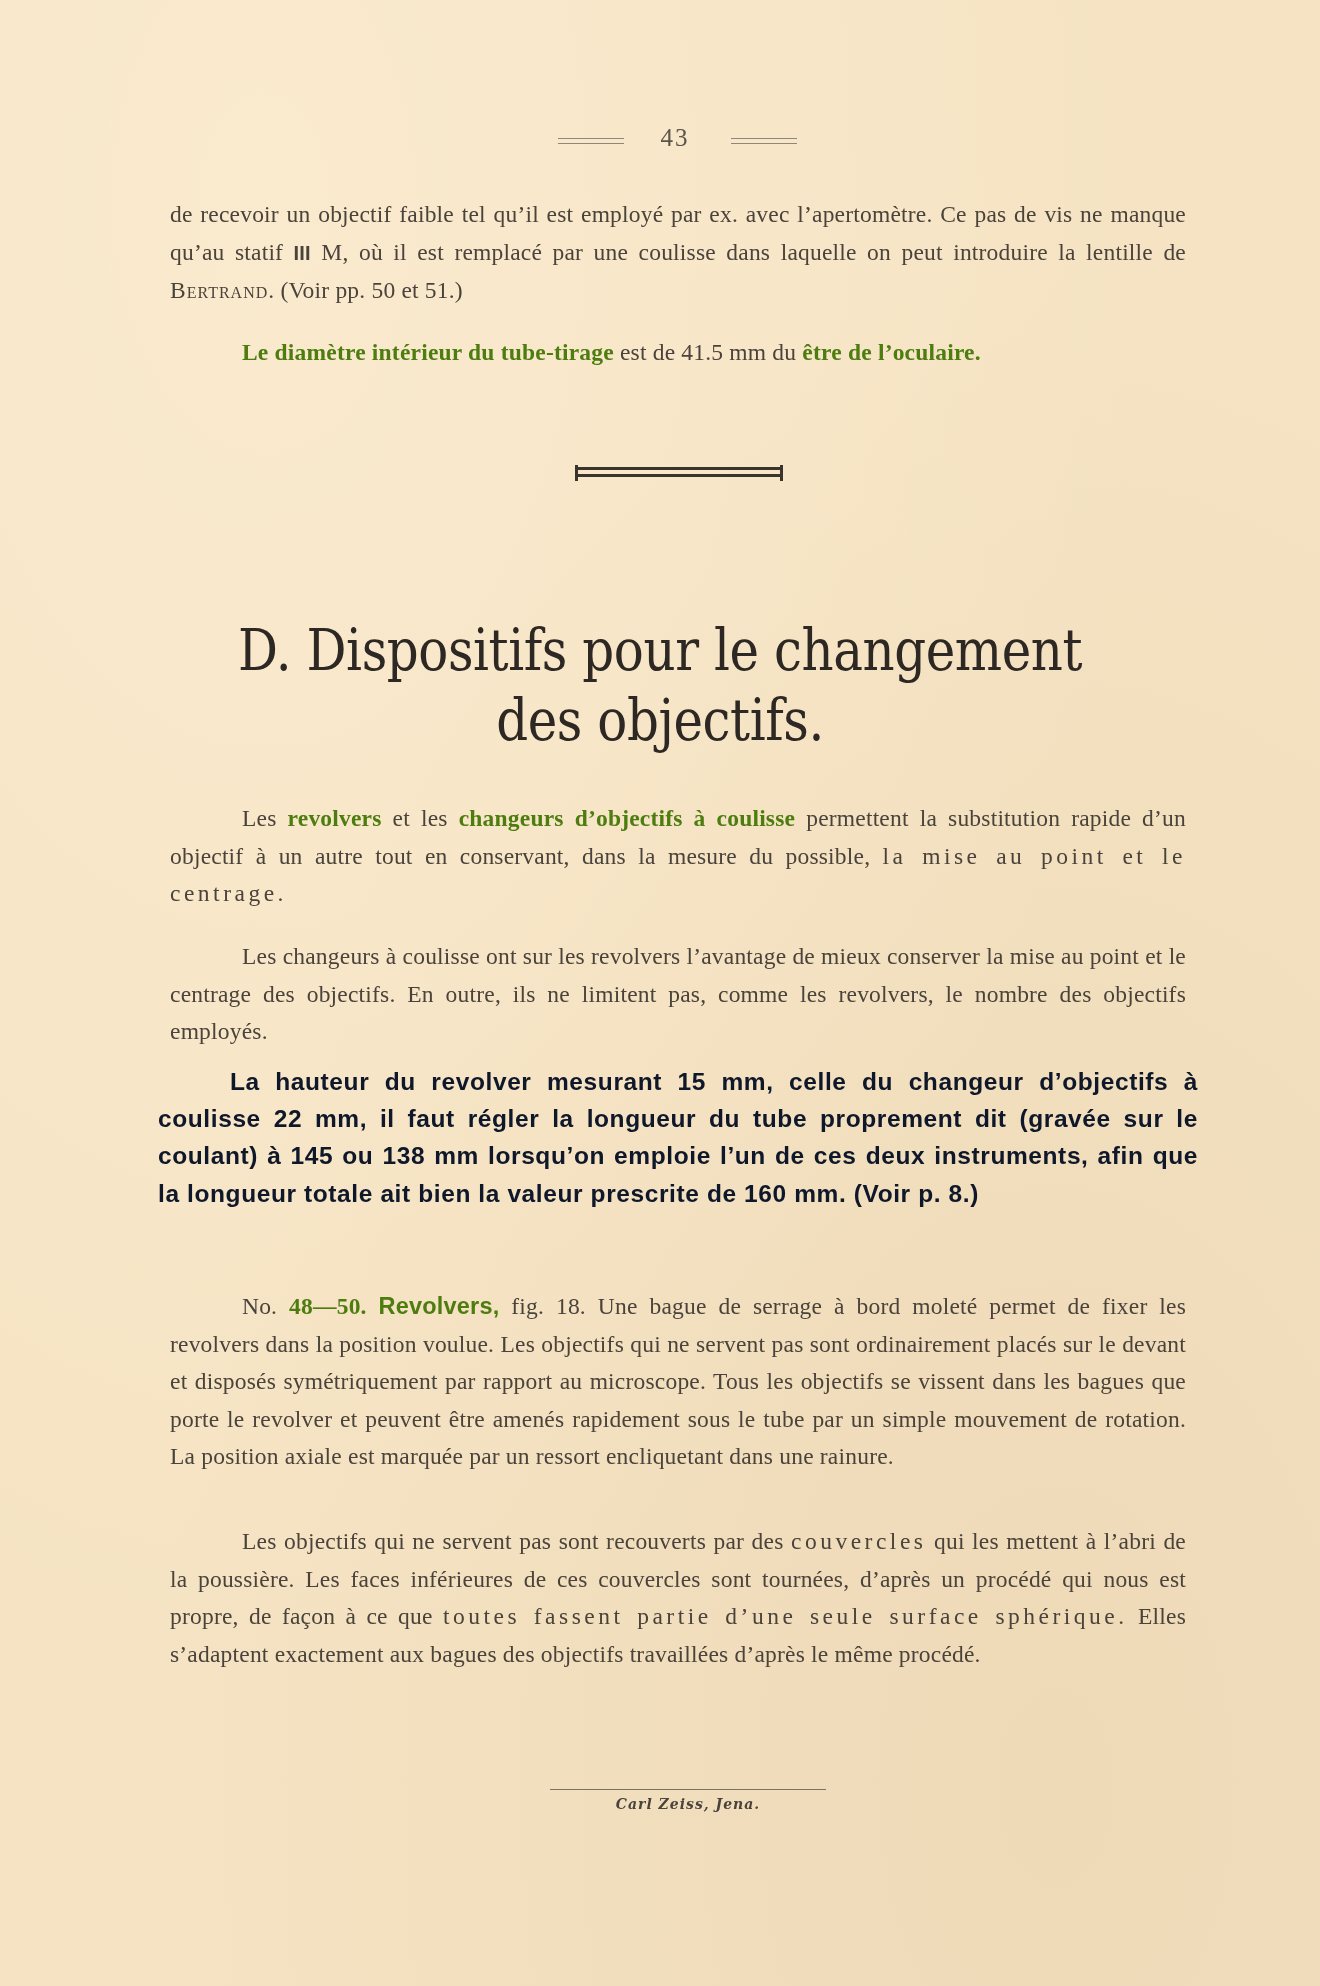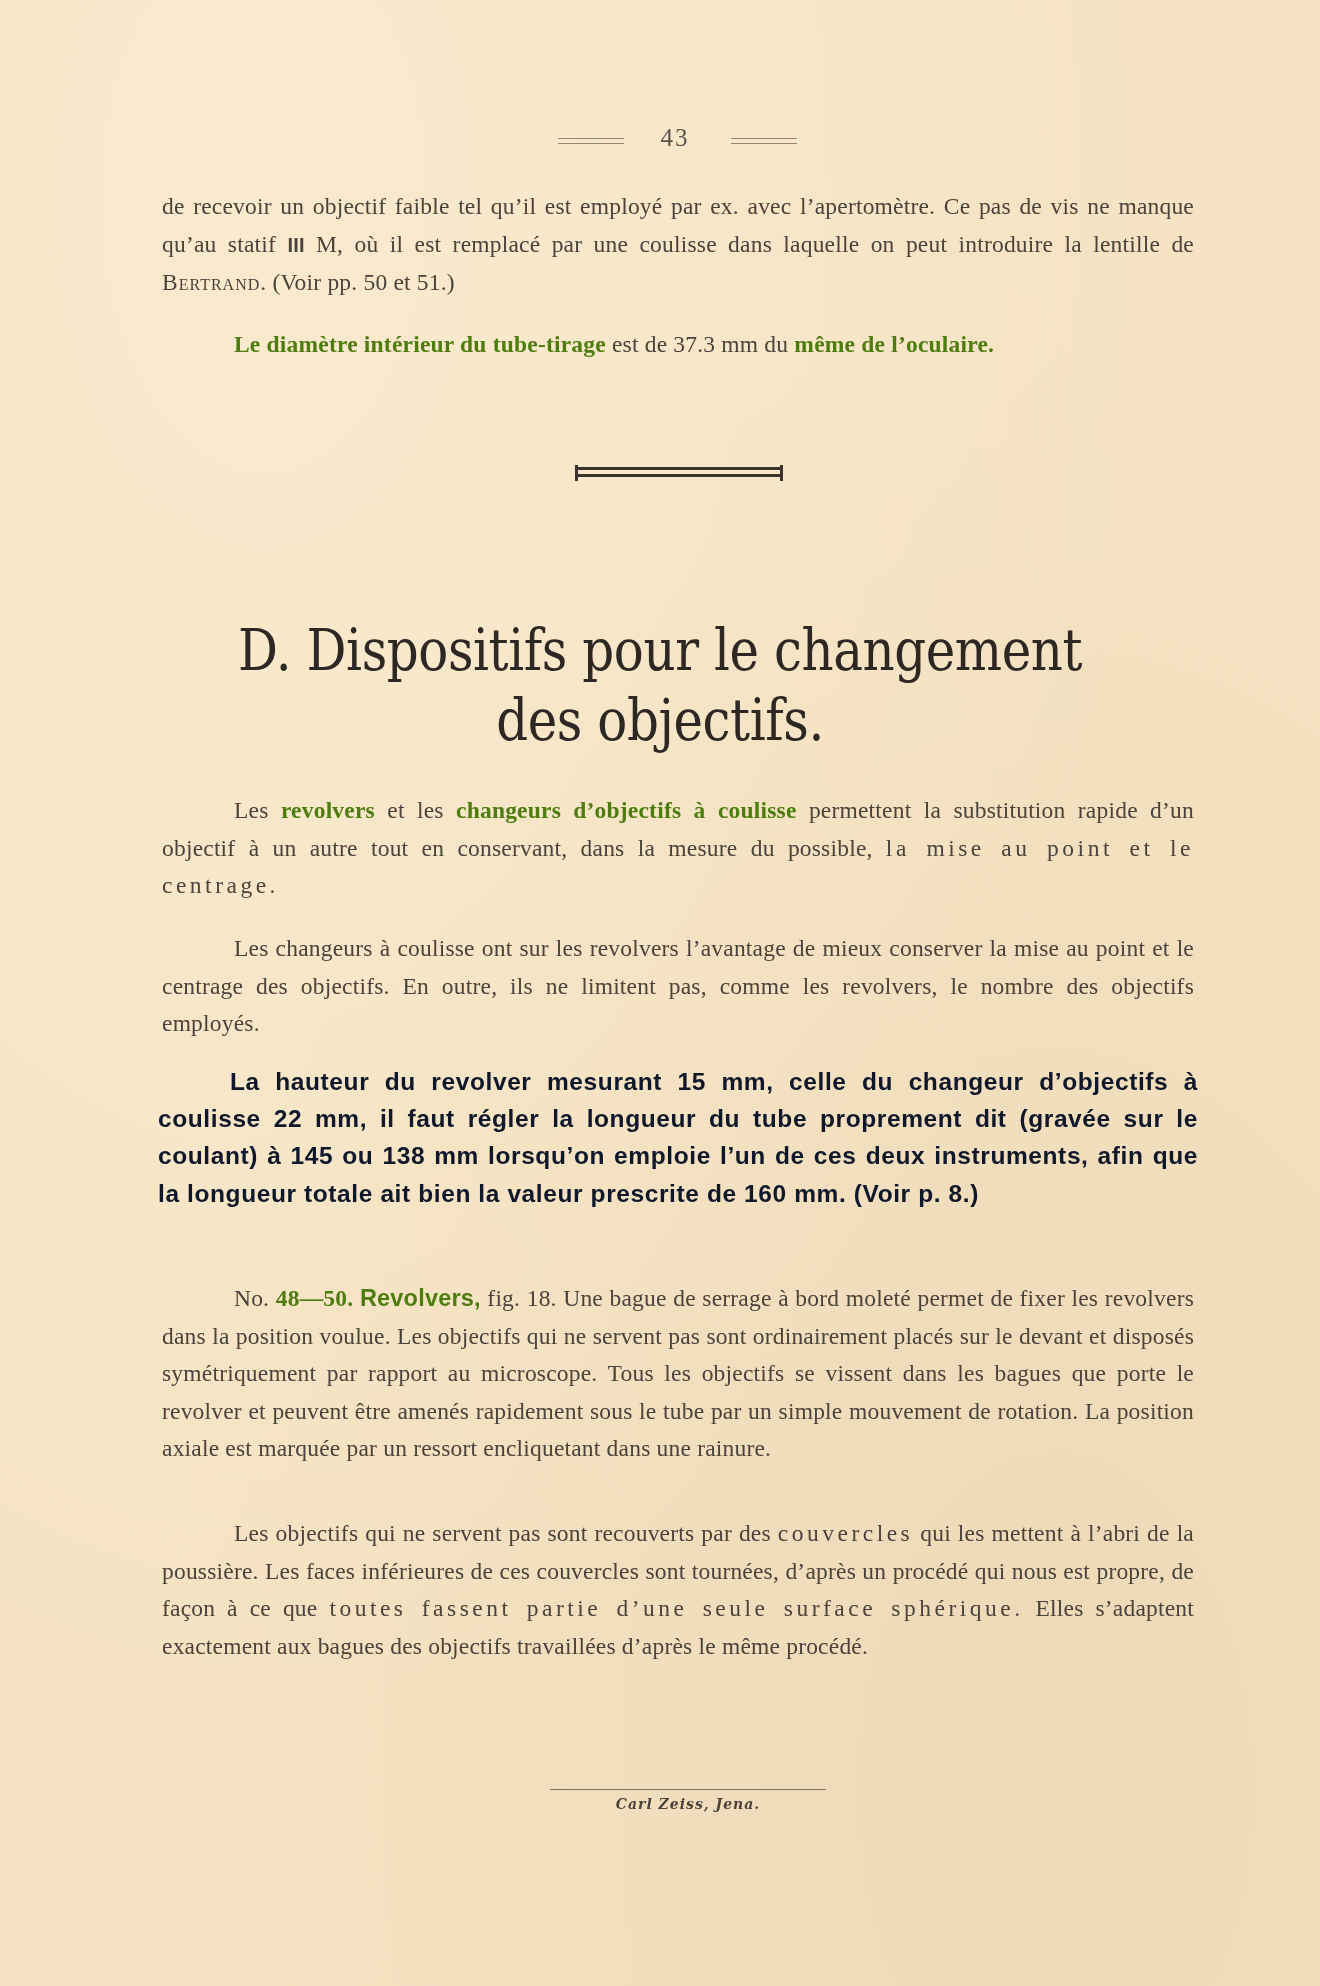--- a/index.html
+++ b/index.html
@@ -18,21 +18,21 @@
   
   .header { position: absolute; top: 122px; left: 0; width: 1320px; height: 36px; }
   .hrule { position: absolute; top: 16px; width: 66px; height: 4px;
     border-top: 1.5px solid #8f8779; border-bottom: 1.5px solid #8f8779; }
   .hrule.left { left: 558px; }
   .hrule.right { left: 731px; }
   .pagenum { position: absolute; left: 620px; width: 110px; top: 2px; text-align: center;
     font-size: 25px; letter-spacing: 2px; color: #5a544c; }
 
   .col { position: absolute; left: 158px; width: 1040px; }
-  .p { margin: 4px; font-size: 23.5px; line-height: 37.5px; text-align: justify;
+  .p { margin: 12px; font-size: 23.5px; line-height: 37.5px; text-align: justify;
     color: #4a433b; letter-spacing: 0.2px; }
   .indent { text-indent: 72px; }
   .b { font-weight: bold; color: #4d7c0f; }
   .sc { font-variant: small-caps; letter-spacing: 1px; }
   .spaced { letter-spacing: 3.5px; }
   .stat { font-family: "Liberation Sans", sans-serif; font-weight: bold; font-size: 20px; }
 
   .ornament { position: absolute; left: 576px; top: 467px; width: 206px; height: 10px;
     border-top: 3px solid #3b342d; border-bottom: 3px solid #3b342d; box-sizing: border-box; }
   .ornament::before, .ornament::after { content: ""; position: absolute; top: -5px; width: 3px; height: 16px; background: #3b342d; }
@@ -61,21 +61,21 @@
     <div class="hrule left"></div>
     <div class="pagenum">43</div>
     <div class="hrule right"></div>
   </div>
 
   <div class="col" style="top:184px;">
     <p class="p"><span>de recevoir un objectif faible tel qu’il est employé par ex. avec l’apertomètre. Ce pas de vis ne manque qu’au statif </span><span class="stat">III</span><span> M, où il est remplacé par une coulisse dans laquelle on peut introduire la lentille de </span><span class="sc">Bertrand</span><span>. (Voir pp. 50 et 51.)</span></p>
   </div>
 
   <div class="col" style="top:322px;">
-    <p class="p indent"><span class="b">Le diamètre intérieur du tube-tirage</span><span> est de 37.3 mm du </span><span class="b">même de l’oculaire.</span></p>
+    <p class="p indent"><span class="b">Le diamètre intérieur du tube-tirage</span><span> est de 41.5 mm du </span><span class="b">être de l’oculaire.</span></p>
   </div>
 
   <div class="ornament"></div>
 
   <h1 class="heading">
     <span>D. Dispositifs pour le changement</span><br>
     <span>des objectifs.</span>
   </h1>
 
   <div class="col" style="top:926px;">

